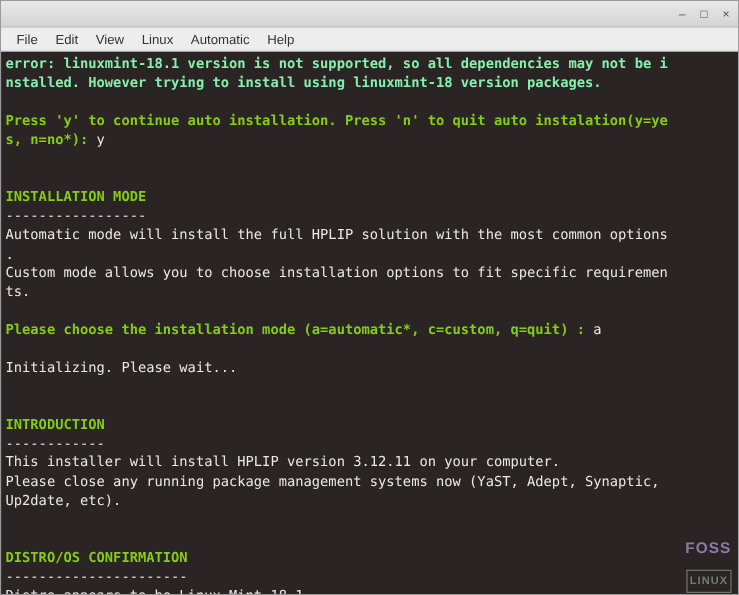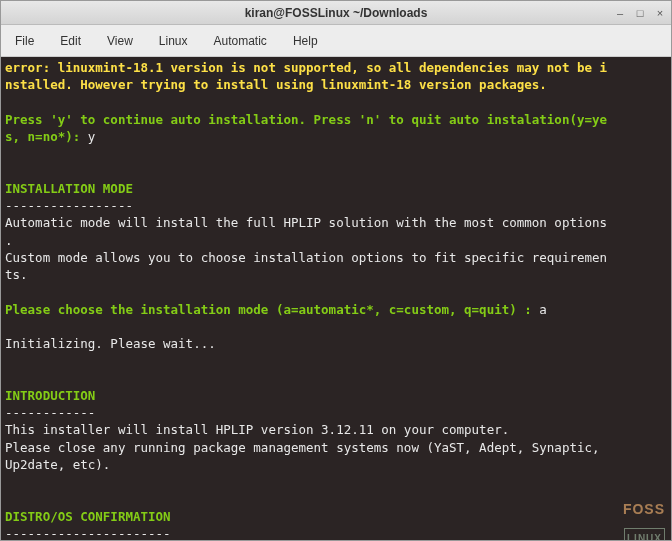--- a/index.html
+++ b/index.html
@@ -31,68 +31,67 @@
   }
   .win-btn {
     width: 14px; height: 14px;
     font-size: 11px;
     color: #555;
     text-align: center;
     line-height: 14px;
     cursor: pointer;
   }
   .menubar {
-    height: 32px;
+    height: 22px;
     background: #ededed;
     border-bottom: 1px solid #ccc;
     display: flex;
     align-items: center;
     padding: 0 6px;
     font-size: 12px;
     color: #333;
-    gap: 10px;
+    gap: 0;
   }
   .menu-item {
     padding: 2px 8px;
     cursor: pointer;
   }
   .terminal {
     width: 100%;
     height: calc(100% - 46px);
     background: #2b2424;
     padding: 2px 4px;
     font-family: "DejaVu Sans Mono", "Liberation Mono", monospace;
     font-size: 12.5px;
     line-height: 1.38;
     color: #e8e8e8;
     overflow: hidden;
     position: relative;
     white-space: pre-wrap;
     word-break: break-all;
   }
-  .err { color: #fde047; font-weight: bold; text-align: center; }
+  .err { color: #86efac; font-weight: bold; text-align: center; }
   .b { font-weight: bold; color: #84cc16; }
   .watermark {
     position: absolute;
     right: 6px; bottom: 6px;
     font-family: sans-serif;
     font-size: 14px;
     line-height: 1;
     text-align: right;
     opacity: 0.6;
     pointer-events: none;
   }
-  .wm-foss { color: #fdba74; font-weight: bold; letter-spacing: 1px; }
+  .wm-foss { color: #c4b5fd; font-weight: bold; letter-spacing: 1px; }
   .wm-linux { color: #9fb89f; font-weight: bold; letter-spacing: 1px; font-size: 10px; border: 1px solid #9fb89f; padding: 4px 2px; }
 </style>
 </head>
 <body>
 
 <div class="titlebar">
-  <span class="titlebar-title">kiran@FOSSLinux ~/Downloads</span>
   <div class="window-controls">
     <span class="win-btn">–</span>
     <span class="win-btn">□</span>
     <span class="win-btn">×</span>
   </div>
 </div>
 
 <div class="menubar">
   <span class="menu-item">File</span>
   <span class="menu-item">Edit</span>

